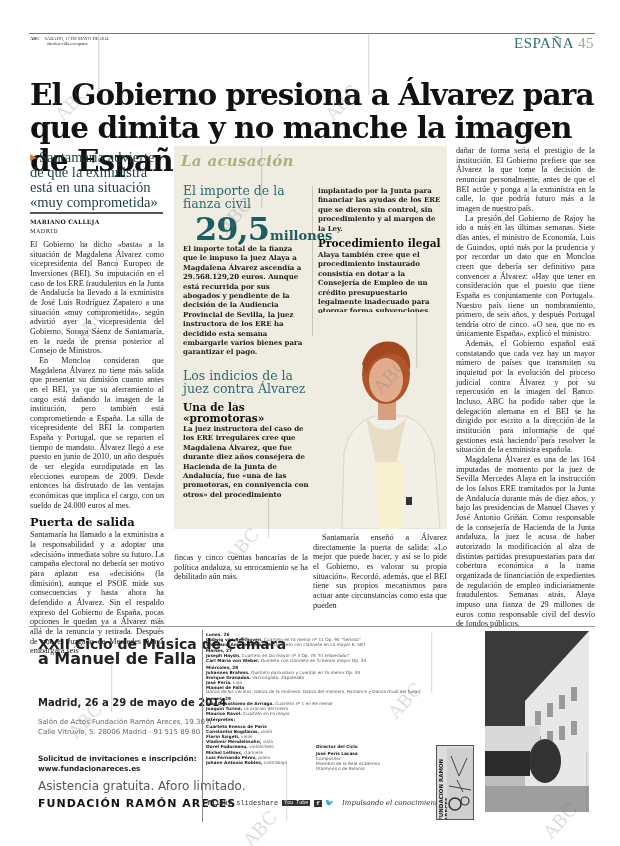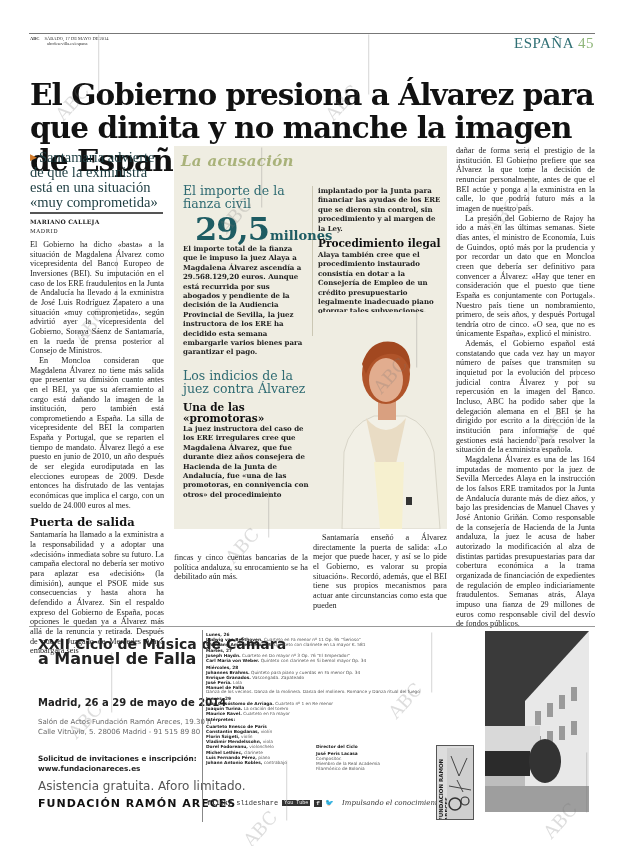--- a/index.html
+++ b/index.html
@@ -98,21 +98,21 @@
 <div class="box-title">La acusación</div>
 <div class="box-divider"></div>
 <div class="b-h1">El importe de la fianza civil</div>
 <div class="b-big"><span class="num">29,5</span><span class="unit">millones</span></div>
 <div class="b-text" style="left:183px; top:244px; width:125px;">El importe total de la fianza que le impuso la juez Alaya a Magdalena Álvarez ascendía a 29.568.129,20 euros. Aunque está recurrida por sus abogados y pendiente de la decisión de la Audiencia Provincial de Sevilla, la juez instructora de los ERE ha decidido esta semana embargarle varios bienes para garantizar el pago.</div>
 <div class="b-h1b">Los indicios de la juez contra Álvarez</div>
 <div class="b-h2" style="left:183px; top:402px; width:120px;">Una de las «promotoras»</div>
 <div class="b-text" style="left:183px; top:424px; width:128px;">La juez instructora del caso de los ERE irregulares cree que Magdalena Álvarez, que fue durante diez años consejera de Hacienda de la Junta de Andalucía, fue «una de las promotoras, en connivencia con otros» del procedimiento</div>
 <div class="b-text" style="left:318px; top:186px; width:124px;">implantado por la Junta para financiar las ayudas de los ERE que se dieron sin control, sin procedimiento y al margen de la Ley.</div>
 <div class="b-h2" style="left:318px; top:238px; width:124px;">Procedimiento ilegal</div>
-<div class="b-text" style="left:318px; top:250px; width:124px;">Alaya también cree que el procedimiento instaurado consistía en dotar a la Consejería de Empleo de un crédito presupuestario legalmente inadecuado piano otorgar tales subvenciones.</div>
+<div class="b-text" style="left:318px; top:250px; width:124px;">Alaya también cree que el procedimiento instaurado consistía en dotar a la Consejería de Empleo de un crédito presupuestario legalmente inadecuado para otorgar forma subvenciones.</div>
 
 <div class="photo">
   <svg width="125" height="217" viewBox="0 0 125 217">
     <rect width="125" height="217" fill="#efede2"></rect>
     <path d="M20 217 L22 140 Q28 112 52 104 L84 104 Q106 112 112 140 L118 217 Z" fill="#f2f0e6" stroke="#d8d5c8"></path>
     <path d="M44 106 L58 170 L70 170 L84 106 Q74 118 64 118 Q54 118 44 106 Z" fill="#e9dcc4"></path>
     <path d="M52 150 L58 217 L80 217 L82 150 Z" fill="#f6f0cf"></path>
     <rect x="56" y="86" width="18" height="22" fill="#d9a080"></rect>
     <ellipse cx="64" cy="62" rx="24" ry="30" fill="#b0542a"></ellipse>
     <ellipse cx="64" cy="68" rx="17" ry="22" fill="#e2ad8f"></ellipse>

